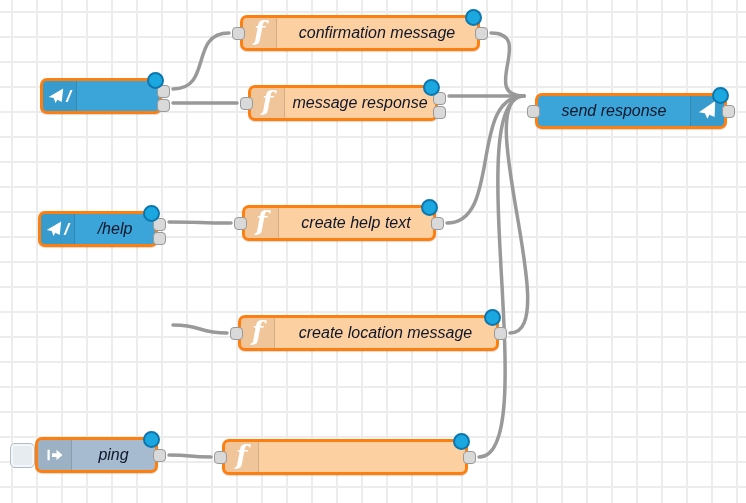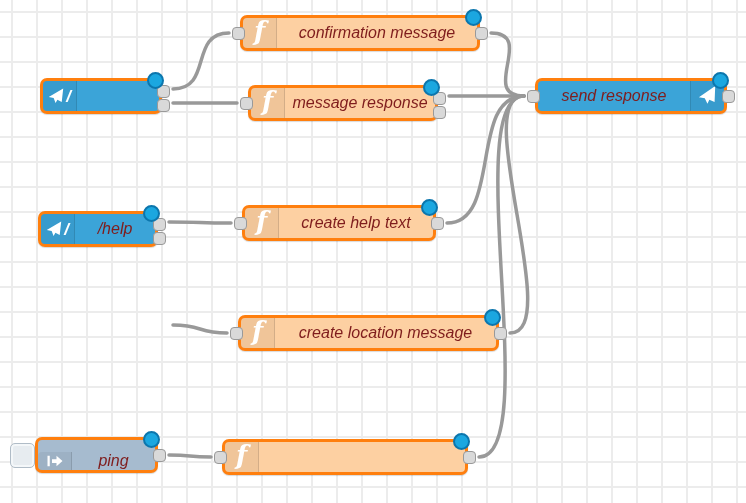--- a/index.html
+++ b/index.html
@@ -23,40 +23,40 @@
     box-sizing:border-box;
     border:3px solid #ff7f0e;
     border-radius:7px;
     display:flex;
     align-items:stretch;
     z-index:3;
     box-shadow:0 1px 1px rgba(0,0,0,0.15);
   }
   .node.blue{background:#3ba4d8;}
   .node.func{background:#fdd0a2;}
-  .node.inject{background:#a6bbcf;align-items:flex-end;}
+  .node.inject{background:#a6bbcf;}
   .icon-region{
     width:33px;flex:0 0 33px;
     display:flex;align-items:center;justify-content:center;
     background:rgba(0,0,0,0.05);
     border-right:1px solid rgba(0,0,0,0.12);
     border-radius:4px 0 0 4px;
     gap:1px;
   }
   .icon-region.right{
     border-right:none;
     border-left:1px solid rgba(0,0,0,0.12);
     border-radius:0 4px 4px 0;
   }
   .node-label{
     flex:1;
     display:flex;align-items:center;justify-content:center;
     font-style:italic;
     font-size:16px;
-    color:#7f1d1d;
+    color:#0f172a;
     white-space:nowrap;
     padding:0 6px;
   }
   .fn-glyph{
     color:#fff;
     font-family:"DejaVu Serif",serif;
     font-style:italic;
     font-weight:bold;
     font-size:26px;
     line-height:1;
@@ -149,21 +149,21 @@
     <div class="icon-region">
         <span class="fn-glyph">f</span>
       </div>
     <div class="node-label">message response</div>
     <div class="changed-dot"></div>
     <div class="port input mid"></div>
     <div class="port output out-top"></div>
     <div class="port output out-bottom"></div>
   </div>
 
-  <div class="node blue" style="left:535px;top:78px;width:192px">
+  <div class="node blue" style="left:535px;top:93px;width:192px">
     <div class="node-label">send response</div>
     <div class="icon-region right">
       <svg class="plane-svg" width="20" height="20" viewBox="0 0 24 24" style="transform:rotate(-12deg)">
           <path fill="#fff" d="M23 2 L1 11.3 l6.7 2.4 L9.4 21 l3.2-4.2 5.6 4 Z"></path>
         </svg>
     </div>
     <div class="changed-dot"></div>
     <div class="port input mid"></div>
     <div class="port output mid"></div>
   </div>

